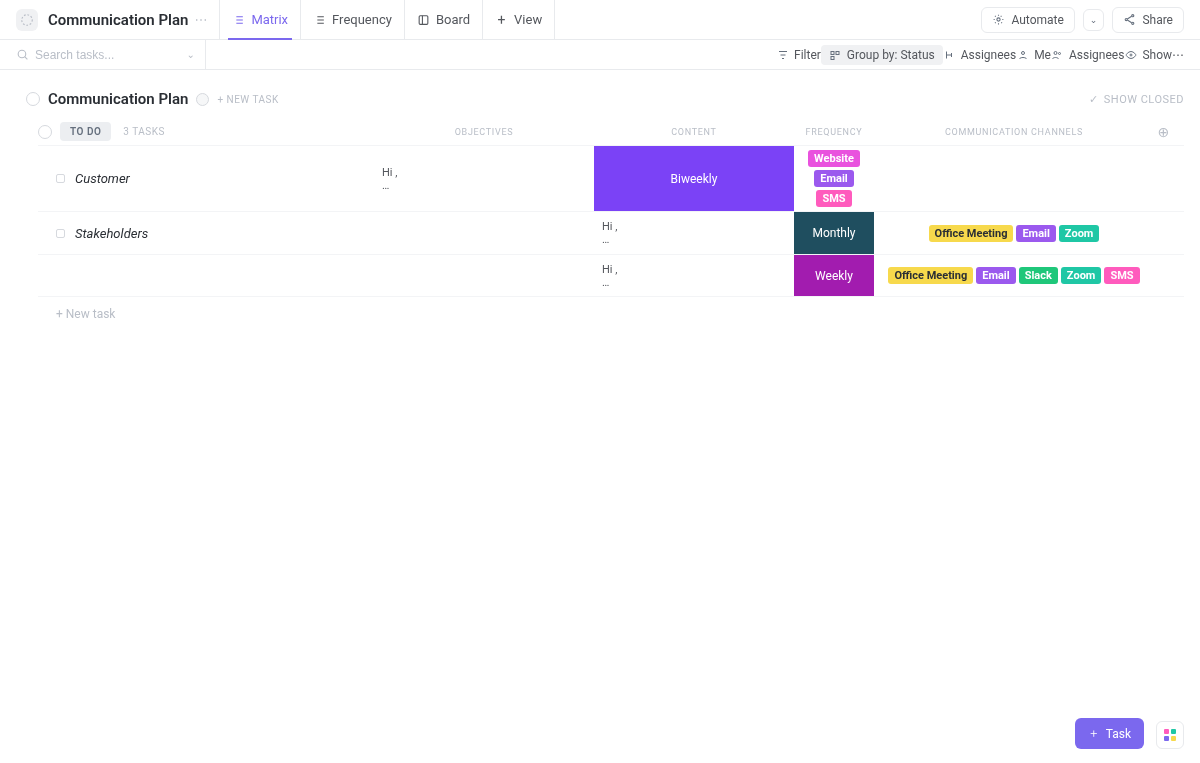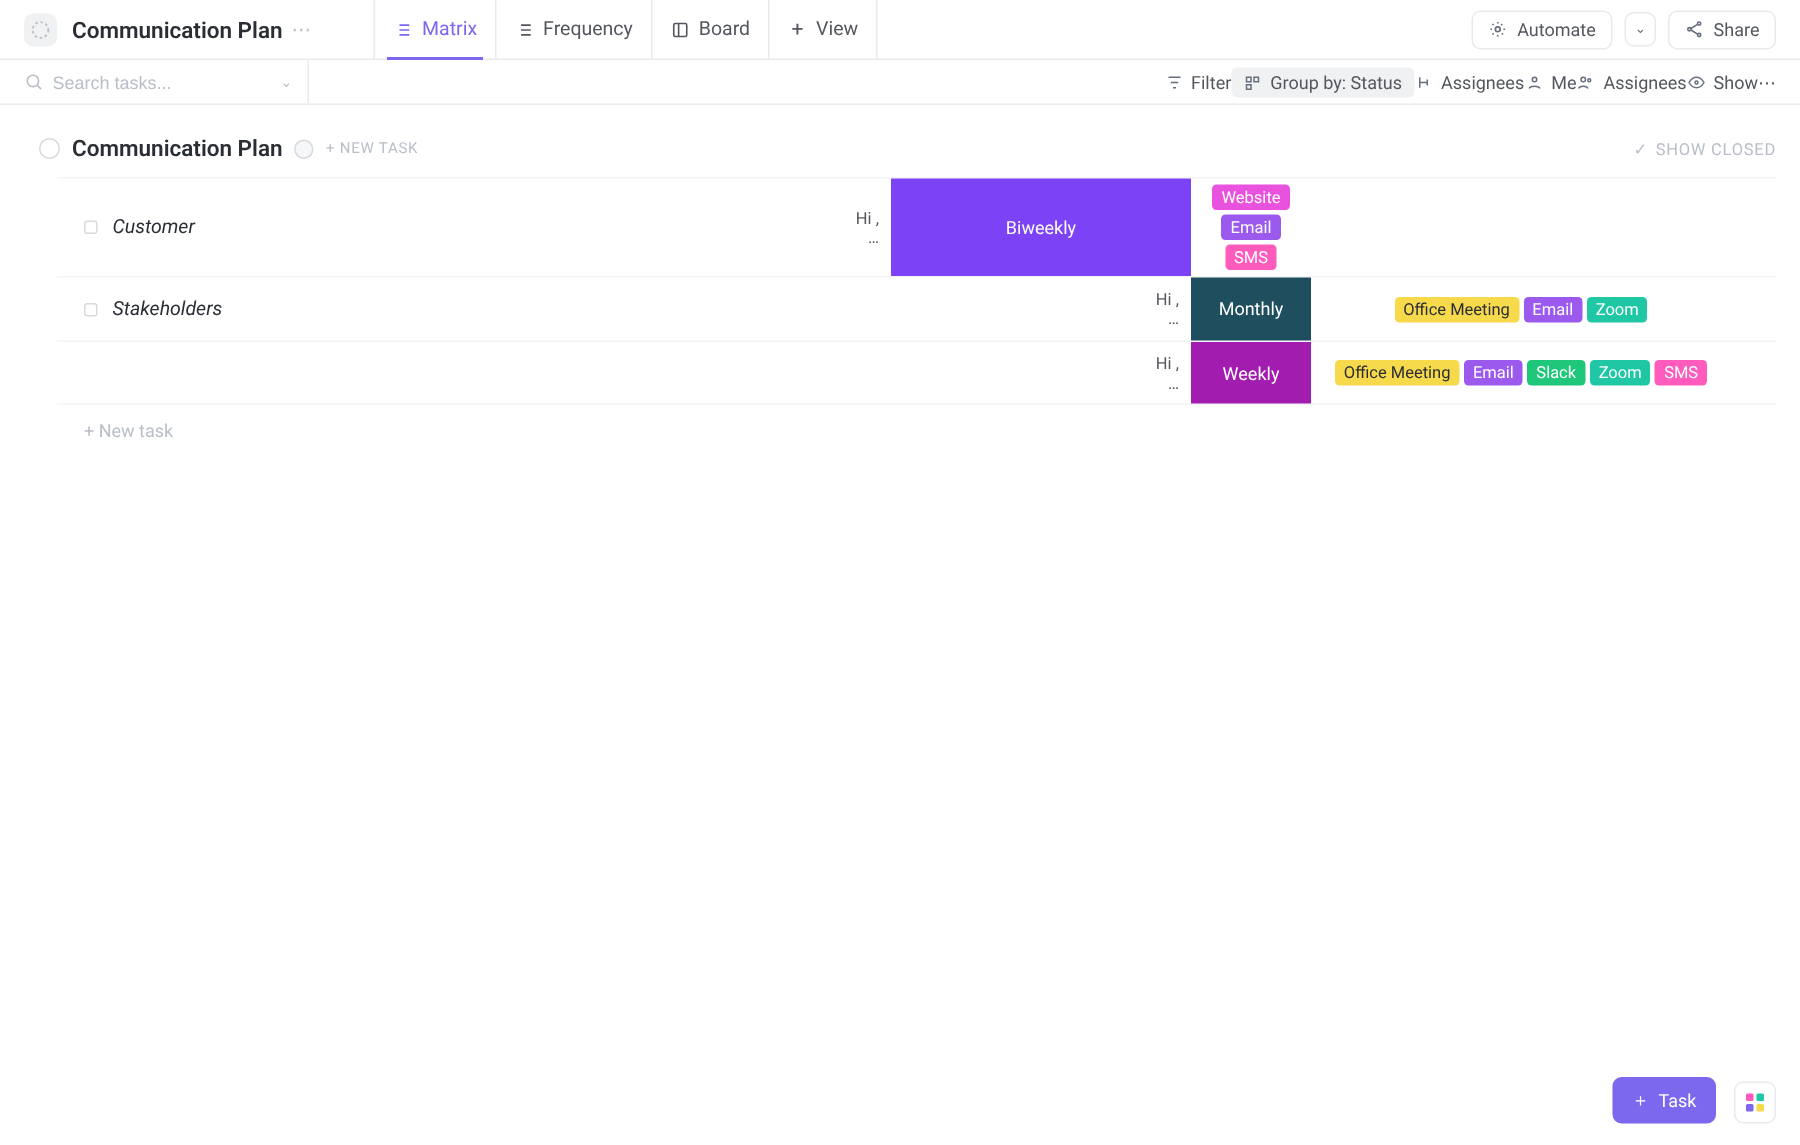--- a/index.html
+++ b/index.html
@@ -5,21 +5,21 @@
 * { box-sizing: border-box; margin: 0; padding: 0; }
 body { font-family: -apple-system, BlinkMacSystemFont, "Segoe UI", Roboto, sans-serif; font-size: 13px; color: #2a2e34; background: #fff; width: 1200px; height: 763px; overflow: hidden; position: relative; }
 .topbar { height: 40px; border-bottom: 1px solid #e8eaed; display: flex; align-items: center; padding: 0 16px; }
 .ws-icon { width: 22px; height: 22px; border-radius: 6px; background: #f0f1f3; display: flex; align-items: center; justify-content: center; margin-right: 10px; }
 .ws-icon svg { width: 14px; height: 14px; stroke: #b9bec7; }
 .ws-title { font-size: 15px; font-weight: 600; margin-right: 6px; }
 .dots { color: #b9bec7; margin-right: 12px; cursor: pointer; }
 .views { display: flex; align-items: center; height: 100%; }
 .view-tab { display: flex; align-items: center; gap: 6px; padding: 0 12px; height: 100%; color: #54575d; cursor: pointer; font-size: 13px; border-right: 1px solid #e8eaed; }
 .view-tab:first-child { border-left: 1px solid #e8eaed; }
-.view-tab.active { color: #7b68ee; position: relative; margin-left: 30px; }
+.view-tab.active { color: #7b68ee; position: relative; }
 .view-tab.active::after { content: ""; position: absolute; left: 10%; right: 10%; bottom: -1px; height: 2px; background: #7b68ee; }
 .view-tab svg { width: 14px; height: 14px; }
 .topbar-right { margin-left: auto; display: flex; align-items: center; gap: 8px; }
 .btn-outline { display: flex; align-items: center; gap: 6px; padding: 5px 10px; border: 1px solid #e8eaed; border-radius: 6px; color: #54575d; cursor: pointer; font-size: 12px; }
 .toolbar { height: 30px; border-bottom: 1px solid #e8eaed; display: flex; align-items: center; padding: 0 16px; font-size: 12px; color: #54575d; }
 .search { display: flex; align-items: center; gap: 6px; width: 190px; border-right: 1px solid #e8eaed; height: 100%; position: relative; }
 .search input { border: none; outline: none; font-size: 12px; width: 120px; color: #54575d; }
 .search input::placeholder { color: #b9bec7; }
 .chev { position: absolute; right: 10px; color: #b9bec7; font-size: 10px; }
 .toolbar-right { margin-left: auto; display: flex; align-items: center; gap: 0; }
@@ -40,23 +40,23 @@
 .col-headers { margin-left: auto; display: grid; grid-template-columns: 220px 200px 80px 280px 30px; gap: 0; font-size: 9px; color: #b9bec7; letter-spacing: 0.7px; text-align: center; align-items: center; }
 .plus-col { color: #b9bec7; font-size: 14px; cursor: pointer; text-align: right; padding-right: 14px; }
 .task-row { display: flex; align-items: stretch; border-top: 1px solid #f3f4f6; min-height: 43px; margin-left: 12px; }
 .task-row:last-of-type { border-bottom: 1px solid #f3f4f6; }
 .task-left { display: flex; align-items: center; gap: 10px; width: 305px; padding-left: 18px; font-style: italic; }
 .sq { width: 9px; height: 9px; border: 1.5px solid #d6d9de; border-radius: 2px; }
 .task-name { font-size: 13px; }
 .task-grid { display: grid; grid-template-columns: 220px 200px 80px 280px 30px; flex: 0 0 auto; margin-left: auto; align-items: center; }
 .cell { font-size: 11px; color: #54575d; padding: 6px 8px; display: flex; flex-direction: column; justify-content: center; }
 .cell.obj { text-align: left; }
-.cell.content-cell { text-align: left; align-items: flex-end; }
+.cell.content-cell { text-align: left; }
 .freq-cell { height: 100%; display: flex; align-items: center; justify-content: center; font-size: 12px; color: #fff; }
-.channels { display: flex; flex-wrap: wrap; gap: 3px; justify-content: center; align-items: center; padding: 4px; }
+.channels { display: flex; flex-wrap: wrap; gap: 3px; justify-content: center; align-items: center; padding: 4px; font-weight: bold; }
 .tag { font-size: 11px; padding: 2px 6px; border-radius: 3px; color: #fff; }
 .add-task { margin-left: 30px; margin-top: 10px; font-size: 12px; color: #b9bec7; cursor: pointer; }
 .fab-task { position: absolute; right: 56px; bottom: 14px; background: #7b68ee; color: #fff; padding: 7px 13px; border-radius: 6px; display: flex; align-items: center; gap: 6px; font-size: 12px; cursor: pointer; }
 .fab-apps { position: absolute; right: 16px; bottom: 14px; width: 28px; height: 28px; border: 1px solid #e8eaed; border-radius: 6px; display: flex; align-items: center; justify-content: center; cursor: pointer; }
 .dots4 { display: grid; grid-template-columns: 5px 5px; gap: 2px; }
 .dots4 span { width: 5px; height: 5px; border-radius: 1px; }
 .icon { width: 13px; height: 13px; display: inline-flex; align-items: center; justify-content: center; }
 </style>
 </head>
 <body>
@@ -205,20 +205,32 @@
     <span class="list-title">Communication Plan</span>
     <span class="pen-circle"></span>
     <span class="newtask">+ NEW TASK</span>
     <div class="show-closed">
       <span>✓</span>
       <span>SHOW CLOSED</span>
     </div>
   </div>
 
 
+  <div class="group-row">
+    <span class="circle" style="margin-right:8px;"></span>
+    <span class="status-chip">TO DO</span>
+    <span class="task-count">3 TASKS</span>
+    <div class="col-headers">
+      <span>OBJECTIVES</span>
+      <span>CONTENT</span>
+      <span>FREQUENCY</span>
+      <span>COMMUNICATION CHANNELS</span>
+      <span class="plus-col">⊕</span>
+    </div>
+  </div>
 
   <div id="task-list">
       <div class="task-row">
         <div class="task-left">
           <span class="sq"></span>
           <span class="task-name">Customer</span>
         </div>
         <div class="task-grid">
           <div class="cell content-cell">
             <div>Hi <client name="">,</client></div>

